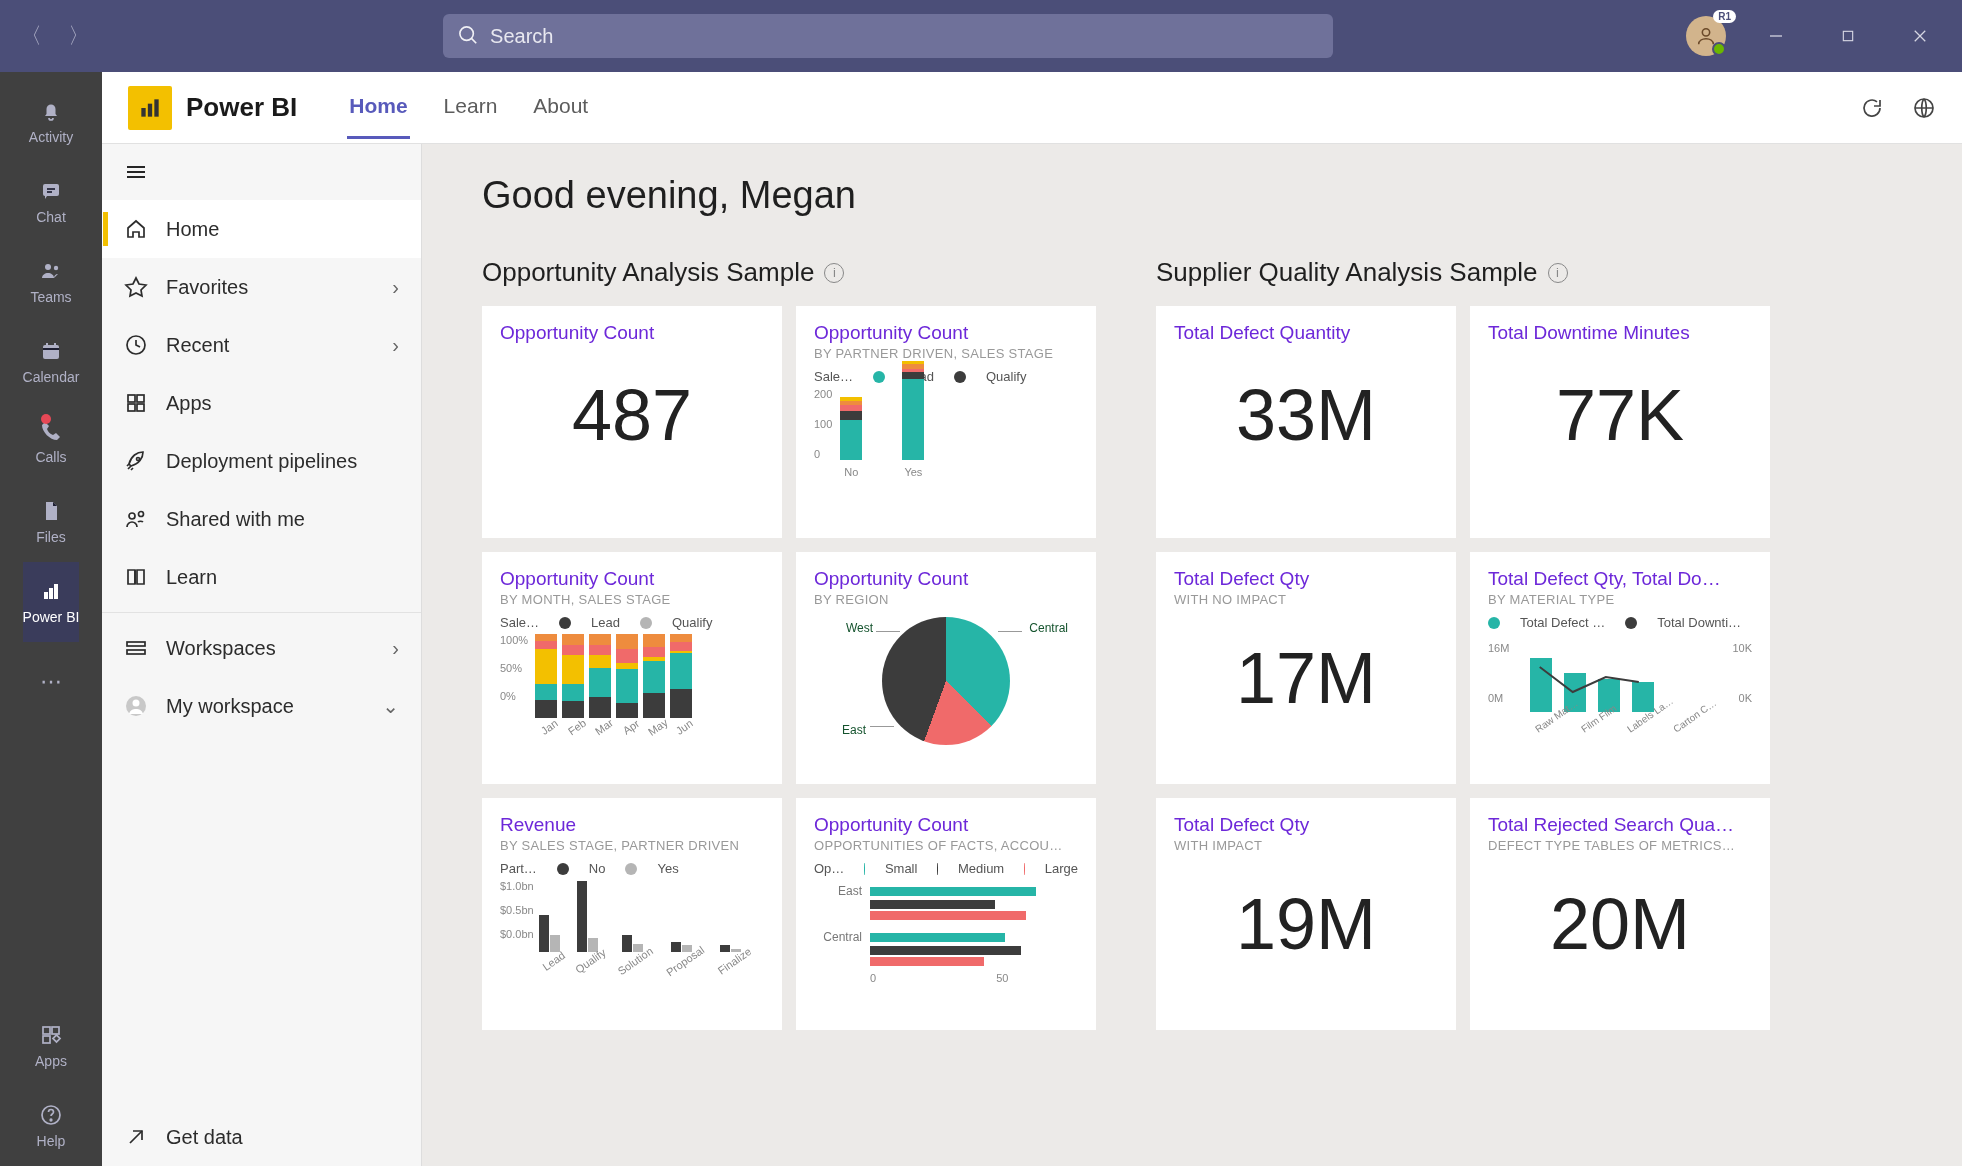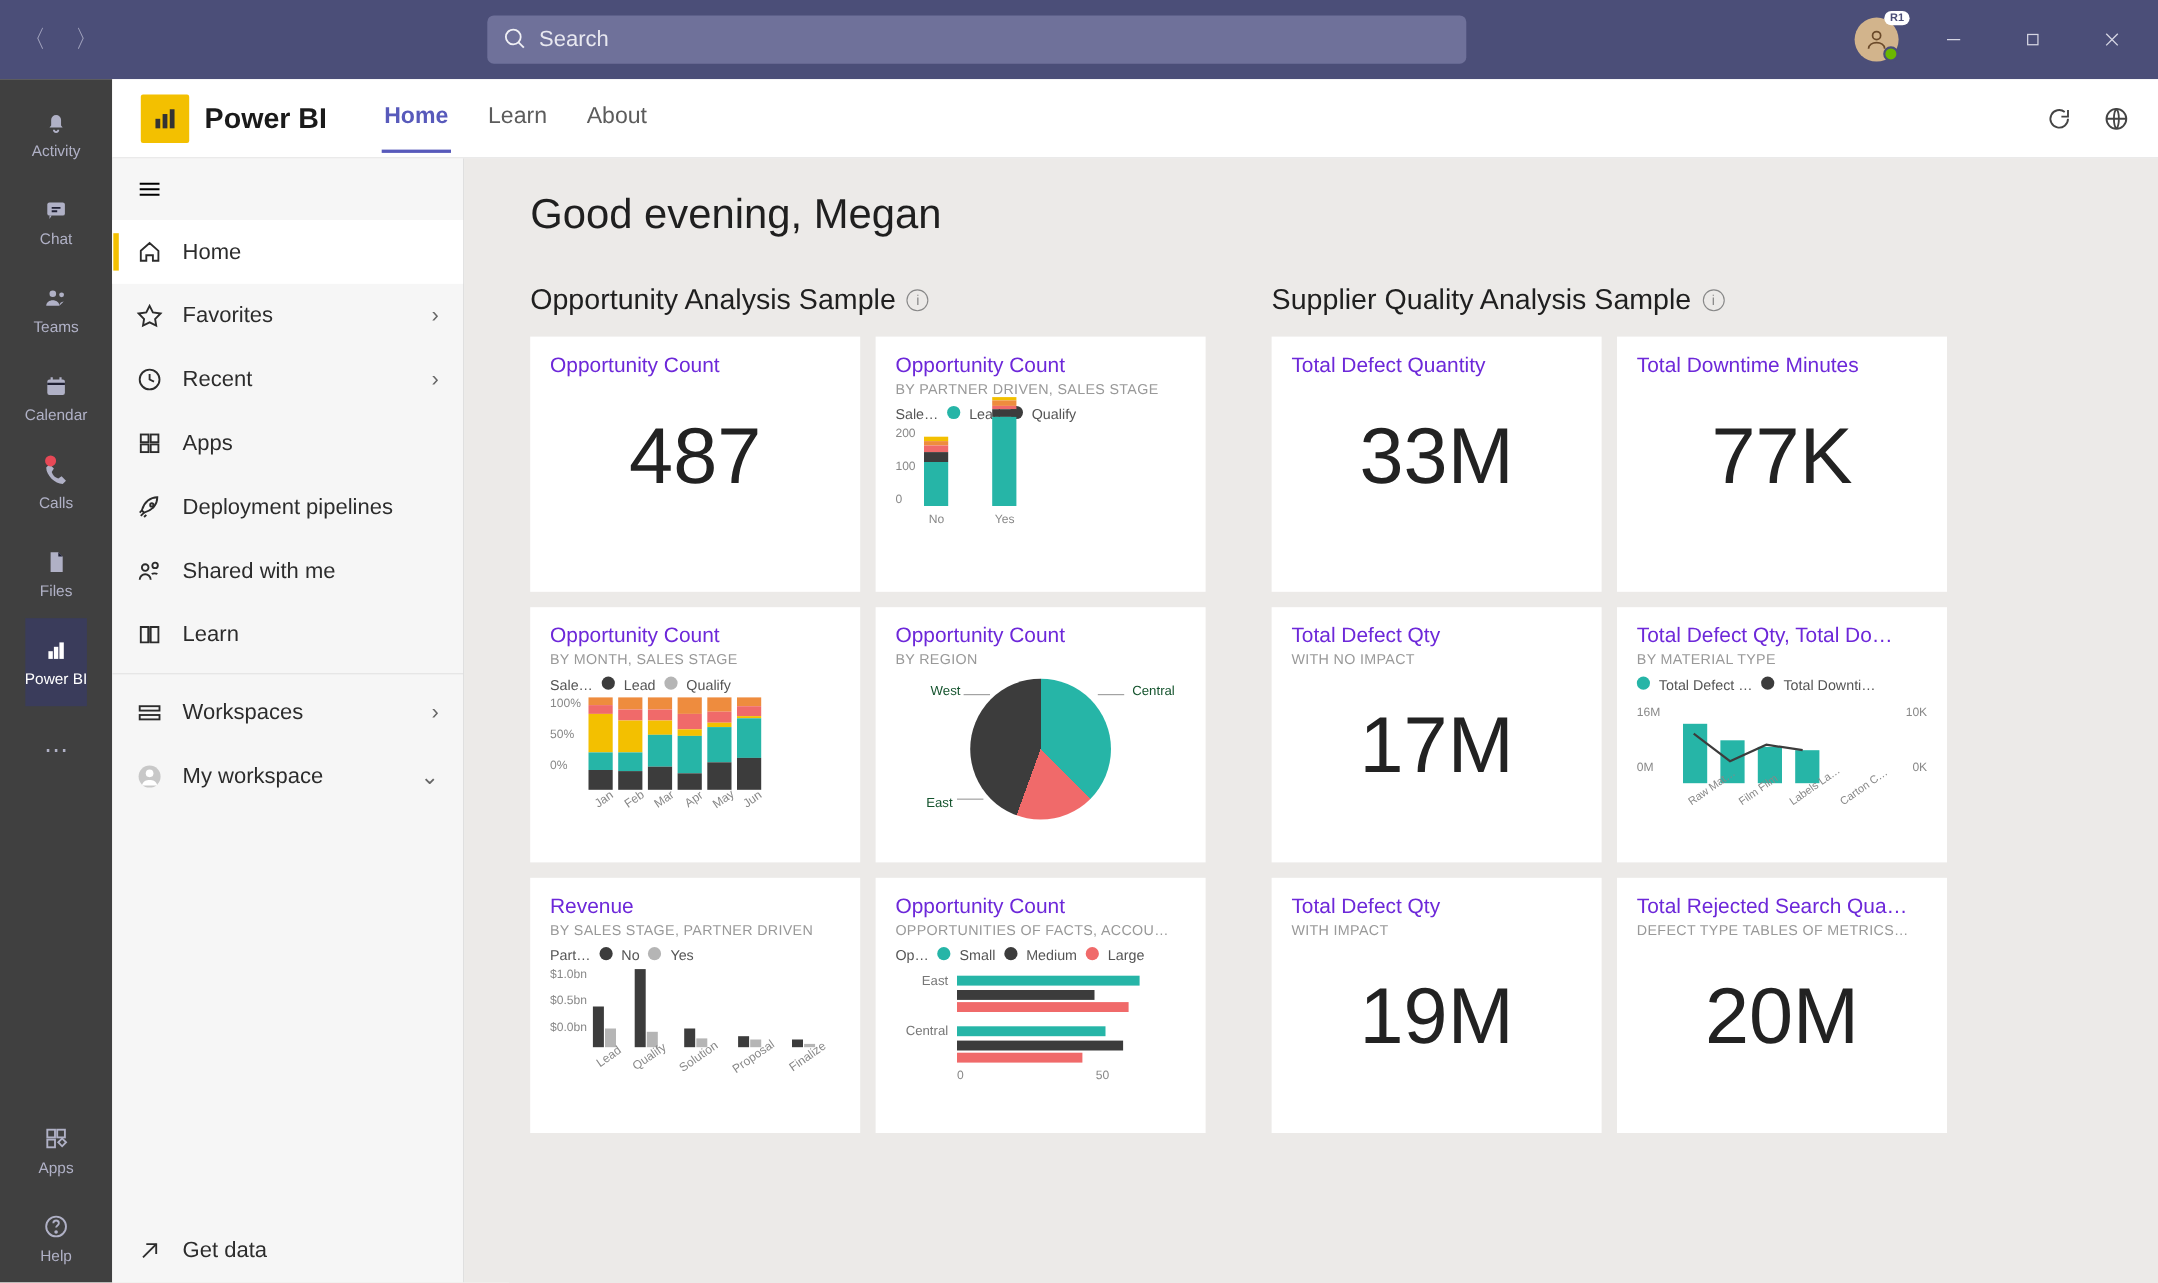--- a/index.html
+++ b/index.html
@@ -50,21 +50,21 @@
 .canvas { flex:1; background:#eceae8; padding:30px 60px; overflow:auto; }
 .greeting { font-size:38px; font-weight:400; color:#1f1f1f; margin-bottom:40px; }
 .sections { display:flex; gap:60px; }
 .section-title { font-size:26px; font-weight:400; color:#1f1f1f; display:flex; align-items:center; gap:10px; margin-bottom:18px;}
 .info-i { width:20px; height:20px; border:1.5px solid #888; border-radius:50%; display:inline-flex; align-items:center; justify-content:center; font-size:13px; color:#888; }
 .tiles { display:grid; grid-template-columns:repeat(2,300px); gap:14px; }
 .tile { background:#fff; height:232px; padding:16px 18px; display:flex; flex-direction:column; }
 .tile-title { font-size:19px; font-weight:400; color:#6d28d9; }
 .tile-sub { font-size:13px; color:#999; text-transform:uppercase; letter-spacing:.3px; margin-top:2px;}
 .tile-big { font-size:72px; font-weight:300; color:#222; text-align:center; margin-top:30px; }
-.legend { display:flex; gap:8px; margin-top:8px; font-size:13px; color:#555; }
+.legend { display:flex; align-items:center; gap:20px; margin-top:8px; font-size:13px; color:#555; }
 .sw { width:12px; height:12px; border-radius:50%; display:inline-block; }
 .teal{background:#26b5a7;} .dark{background:#3c3c3c;} .red{background:#f06a6a;} .grey{background:#b5b5b5;}
 .chart-area { flex:1; position:relative; }
 .axis-label { font-size:11px; color:#888; }
 .bar { width:18px; }
 .stack { display:flex; flex-direction:column-reverse; width:100%; }
 
 .pie { width:128px; height:128px; border-radius:50%; margin:10px auto; background:conic-gradient(#26b5a7 0deg 135deg,#f06a6a 135deg 200deg,#3c3c3c 200deg 360deg); position:relative;}
 .pie-l { position:absolute; font-size:12px; color:#14532d; }
 .hbar-row { display:flex; align-items:center; gap:8px; margin:2px 0; }

